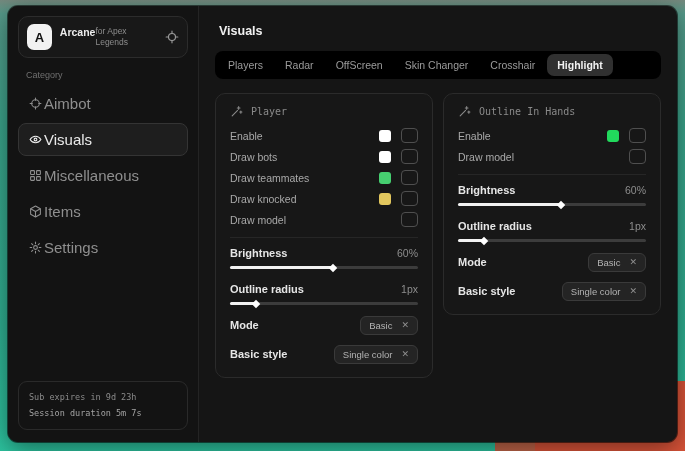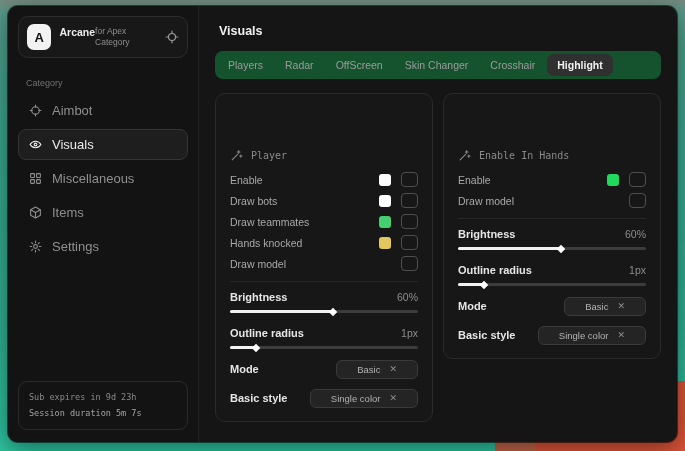--- a/index.html
+++ b/index.html
@@ -21,73 +21,73 @@
   .sidebar{width:170px;min-width:170px;background:#131313;border-right:1px solid #242424;
     display:flex;flex-direction:column;padding:10px 10px 12px;}
   .side-header{display:flex;align-items:center;gap:8px;padding:7px 8px;
     border:1px solid #2c2c2c;border-radius:10px;background:#181818;}
   .logo{width:26px;height:26px;border-radius:7px;background:#f2f2f2;color:#111;
     display:flex;align-items:center;justify-content:center;font-weight:bold;font-size:13px;}
   .app-meta{display:flex;line-height:1.25;}
   .app-name{font-size:10.5px;font-weight:700;color:#ececec;}
   .app-sub{font-size:8.5px;color:#8d8d8d;}
   .side-header .icon{margin-left:auto;color:#9a9a9a;}
-  .category{font-size:9px;color:#707070;margin:20px 0 7px 8px;}
-  .side-item{display:flex;align-items:center;gap:10px;padding:7px 10px;margin-bottom:3px;
-    color:#8f8f8f;font-size:13px;border-radius:8px;border:1px solid transparent;cursor:pointer;}
+  .category{font-size:9px;color:#707070;margin:12px 0 7px 8px;}
+  .side-item{display:flex;align-items:center;gap:2px;padding:7px 10px;margin-bottom:3px;
+    color:#8f8f8f;font-size:15px;border-radius:8px;border:1px solid transparent;cursor:pointer;}
   .side-item.active{background:#1e1e1e;border-color:#343434;color:#eaeaea;}
   .icon{display:inline-flex;}
   .icon svg{display:block;}
   .side-footer{margin-top:auto;border:1px solid #2a2a2a;border-radius:9px;padding:8px 10px;
     font-family:"DejaVu Sans Mono",monospace;font-size:8.5px;color:#8a8a8a;line-height:1.8;}
   .side-footer .l2{color:#a3a3a3;}
 
   
   .main{flex:1;display:flex;flex-direction:column;padding:16px 16px 0;}
   .main-title{font-size:12.5px;font-weight:700;color:#f0f0f0;margin:2px 0 13px 4px;}
-  .tabs{background:#14532d;border-radius:8px;padding:3px;display:flex;gap:2px;}
+  .tabs{background:#000000;border-radius:8px;padding:3px;display:flex;gap:2px;}
   .tab{padding:5px 10px;font-size:10.5px;color:#9b9b9b;border-radius:7px;cursor:pointer;white-space:nowrap;}
   .tab.active{background:#303030;color:#f2f2f2;font-weight:600;}
 
   .panels{display:flex;gap:10px;margin-top:14px;align-items:flex-start;}
   .panel{flex:1;border:1px solid #2b2b2b;background:#171717;border-radius:10px;padding:11px 14px 13px;}
   .panel-title{display:flex;align-items:center;gap:8px;color:#8a8a8a;
-    font-family:"DejaVu Sans Mono",monospace;font-size:10px;margin-bottom:7px;margin-top:44px;}
+    font-family:"DejaVu Sans Mono",monospace;font-size:10px;margin-bottom:7px;}
   .toggle-row{display:flex;align-items:center;height:21px;font-size:10.5px;color:#a9a9a9;}
   .toggle-row .spacer{flex:1;}
   .swatch{width:12px;height:12px;border-radius:3px;margin-right:10px;cursor:pointer;}
   .checkbox{width:15px;height:13px;border:1.5px solid #4f4f4f;border-radius:4px;cursor:pointer;}
   .slider-section{border-top:1px solid #262626;margin-top:7px;padding-top:5px;}
   .slider-head{display:flex;justify-content:space-between;align-items:center;height:20px;
     font-size:11px;font-weight:600;color:#e6e6e6;text-align:center;}
   .slider-head .val{color:#8d8d8d;font-weight:400;font-size:10.5px;}
   .slider-track{position:relative;height:3px;background:#3c3c3c;border-radius:2px;margin:3px 0 10px;cursor:pointer;}
   .slider-fill{position:absolute;left:0;top:0;bottom:0;background:#f2f2f2;border-radius:2px;}
   .slider-thumb{position:absolute;right:-3px;top:50%;width:6px;height:6px;background:#ffffff;
     transform:translateY(-50%) rotate(45deg);}
   .tag-row{display:flex;align-items:center;justify-content:space-between;margin-top:9px;height:20px;
     font-size:11px;font-weight:600;color:#e6e6e6;}
   .tag{display:flex;align-items:center;gap:9px;background:#242424;border:1px solid #3a3a3a;
-    border-radius:6px;padding:3px 20px;font-size:9.5px;font-weight:400;color:#b3b3b3;cursor:pointer;}
+    border-radius:6px;padding:3px 8px;font-size:9.5px;font-weight:400;color:#b3b3b3;cursor:pointer;}
   .tag .x{color:#8f8f8f;font-size:9px;}
 </style>
 </head>
 <body>
 
 <div class="bg-orange"></div>
 <div class="bg-orange2"></div>
 
 <div class="window">
 
   <div class="sidebar">
     <div class="side-header">
       <div class="logo">A</div>
       <div class="app-meta">
         <span class="app-name">Arcane</span>
-        <span class="app-sub">for Apex Category</span>
+        <span class="app-sub">for Apex Legends</span>
       </div>
       <span class="icon">
         <svg width="14" height="14" viewBox="0 0 24 24" fill="none" stroke="currentColor" stroke-width="2" stroke-linecap="round">
             <circle cx="12" cy="12" r="6"></circle>
             <path d="M12 2v4M12 18v4M2 12h4M18 12h4"></path>
           </svg>
       </span>
     </div>
 
     <div class="category">Category</div>
@@ -187,21 +187,21 @@
           <span class="swatch" style="background: rgb(255, 255, 255);"></span>
           <span class="checkbox"></span>
         </div>
         <div class="toggle-row">
           <span>Draw teammates</span>
           <span class="spacer"></span>
           <span class="swatch" style="background: rgb(70, 207, 112);"></span>
           <span class="checkbox"></span>
         </div>
         <div class="toggle-row">
-          <span>Hands knocked</span>
+          <span>Draw knocked</span>
           <span class="spacer"></span>
           <span class="swatch" style="background: rgb(226, 199, 94);"></span>
           <span class="checkbox"></span>
         </div>
         <div class="toggle-row">
           <span>Draw model</span>
           <span class="spacer"></span>
           <span class="checkbox"></span>
         </div>
 
@@ -243,21 +243,21 @@
       </div>
 
       <div class="panel">
         <div class="panel-title">
           <span class="icon">
             <svg width="13" height="13" viewBox="0 0 24 24" fill="none" stroke="currentColor" stroke-width="2" stroke-linecap="round">
                 <path d="M4 20L14 10"></path>
                 <path d="M16 3v5M13.5 5.5h5M20 11v4M18 13h4"></path>
               </svg>
           </span>
-          <span>Enable In Hands</span>
+          <span>Outline In Hands</span>
         </div>
 
         <div class="toggle-row">
           <span>Enable</span>
           <span class="spacer"></span>
           <span class="swatch" style="background: rgb(33, 217, 92);"></span>
           <span class="checkbox"></span>
         </div>
         <div class="toggle-row">
           <span>Draw model</span>

